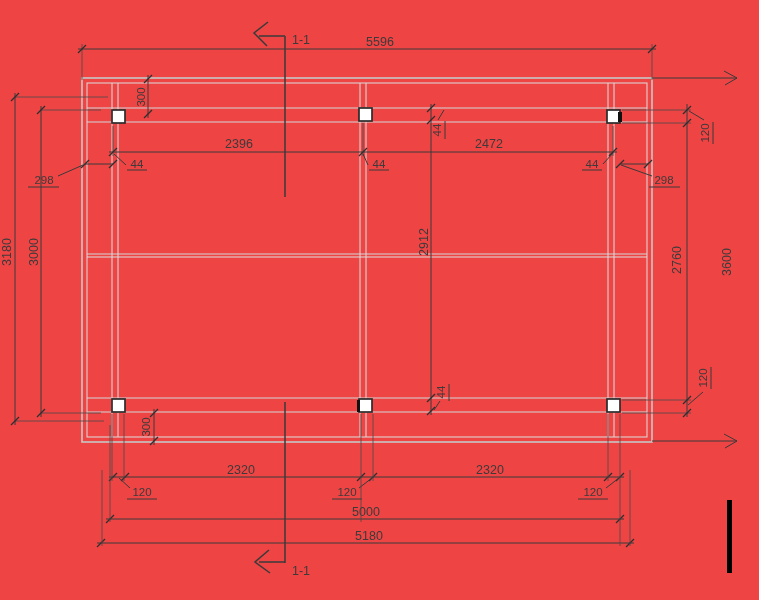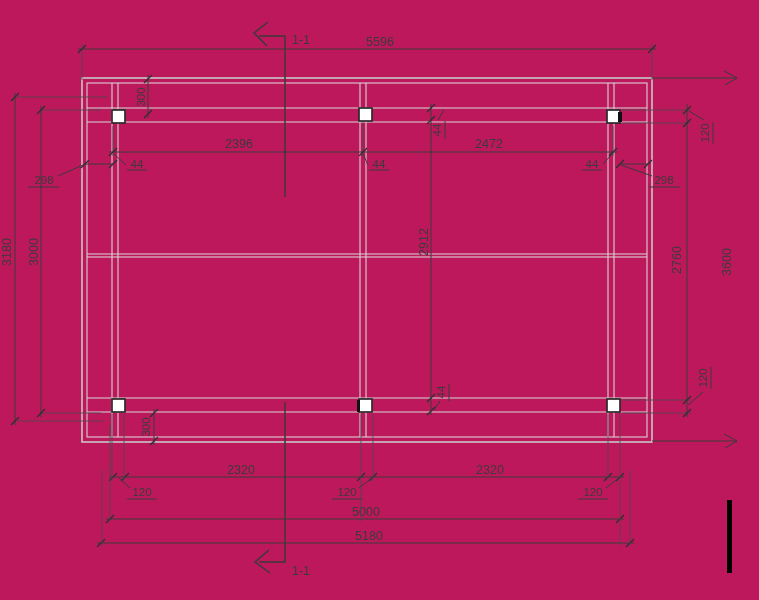--- a/index.html
+++ b/index.html
@@ -1,16 +1,16 @@
 <!DOCTYPE html>
 <html><head>
 <meta charset="utf-8">
 <style>
   html,body{margin:0;padding:0;background:#ffffff;}
-  #canvas{position:relative;width:759px;height:600px;background:#be185d;overflow:hidden;
+  #canvas{position:relative;width:759px;height:600px;background:#ef4444;overflow:hidden;
           font-family:"Liberation Sans",sans-serif;}
   svg{display:block;}
   .gray{stroke:#c7c7c7;stroke-width:1.6;fill:none;}
   .gray2{stroke:#dedede;stroke-width:1;fill:none;}
   .member{stroke:#d6d6d6;stroke-width:1.1;fill:none;}
   .dim{stroke:#3a3a3a;stroke-width:1;fill:none;}
   .ext{stroke:#4a4a4a;stroke-width:0.8;fill:none;}
   .tick{stroke:#2f2f2f;stroke-width:1.3;fill:none;}
   .sec{stroke:#3a3a3a;stroke-width:1.5;fill:none;}
   .post{stroke:#2b2b2b;stroke-width:1.7;fill:#ffffff;}

